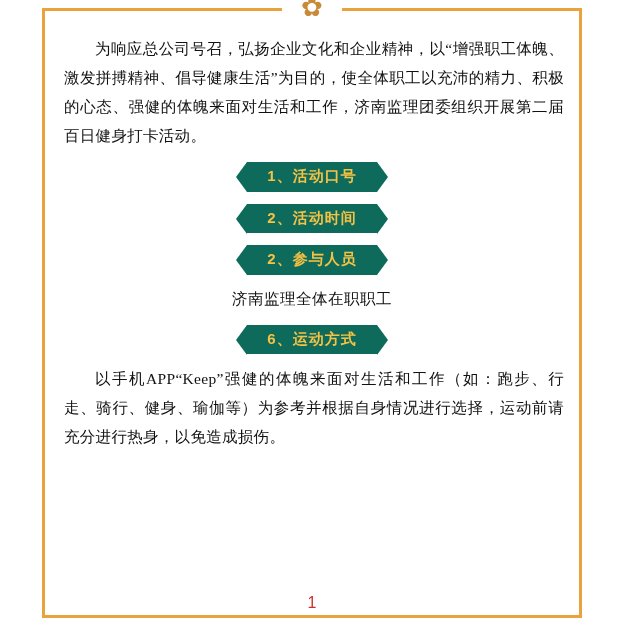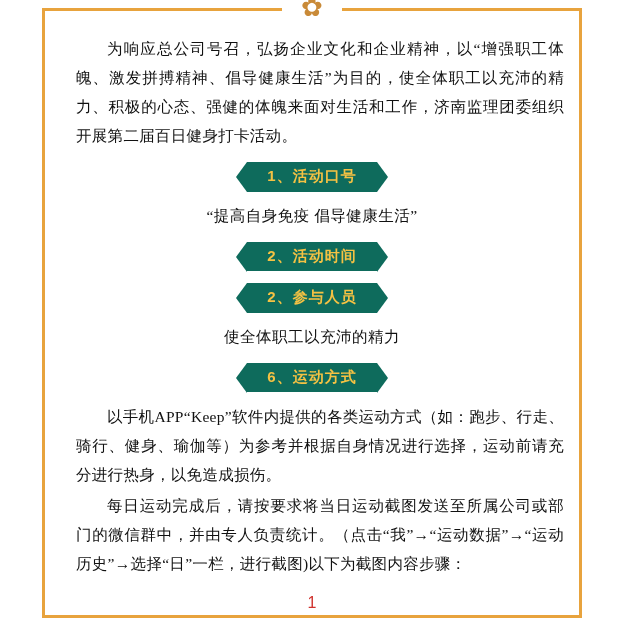--- a/index.html
+++ b/index.html
@@ -71,21 +71,21 @@
     line-height: 1;
   }
   .content {
     position: absolute;
     left: 60px;
     right: 60px;
     top: 34px;
     bottom: 28px;
   }
   p.para {
-    margin: 0 0 2px 16px;
+    margin: 0 0 2px 4px;
     font-size: 15.5px;
     line-height: 29px;
     color: #111111;
     text-align: justify;
     text-indent: 2em;
     letter-spacing: 0.3px;
   }
   .banner-wrap {
     display: flex;
     justify-content: center;
@@ -154,34 +154,32 @@
 
   <div class="ornament">✿</div>
 
   <div class="content">
 
     <p class="para">为响应总公司号召，弘扬企业文化和企业精神，以“增强职工体魄、激发拼搏精神、倡导健康生活”为目的，使全体职工以充沛的精力、积极的心态、强健的体魄来面对生活和工作，济南监理团委组织开展第二届百日健身打卡活动。</p>
 
     <div class="banner-wrap">
       <div class="banner">1、活动口号</div>
     </div>
-    <div class="centered-line">“提高自身免疫  倡导健康生活”</div>
 
     <div class="banner-wrap">
       <div class="banner">2、活动时间</div>
     </div>
 
     <div class="banner-wrap">
       <div class="banner">2、参与人员</div>
     </div>
-    <div class="centered-line">使全体职工以充沛的精力</div>
+    <div class="centered-line">济南监理全体在职职工</div>
 
     <div class="banner-wrap">
       <div class="banner">6、运动方式</div>
     </div>
-    <p class="para">以手机APP“Keep”软件内提供的各类运动方式（如：跑步、行走、骑行、健身、瑜伽等）为参考并根据自身情况进行选择，运动前请充分进行热身，以免造成损伤。</p>
-    <p class="para">每日运动完成后，请按要求将当日运动截图发送至所属公司或部门的微信群中，并由专人负责统计。（点击“我”→“运动数据”→“运动历史”→选择“日”一栏，进行截图)以下为截图内容步骤：</p>
+    <p class="para">以手机APP“Keep”强健的体魄来面对生活和工作（如：跑步、行走、骑行、健身、瑜伽等）为参考并根据自身情况进行选择，运动前请充分进行热身，以免造成损伤。</p>
 
   </div>
 
   <div class="page-number">1</div>
 
 </div>
 
 </body></html>

